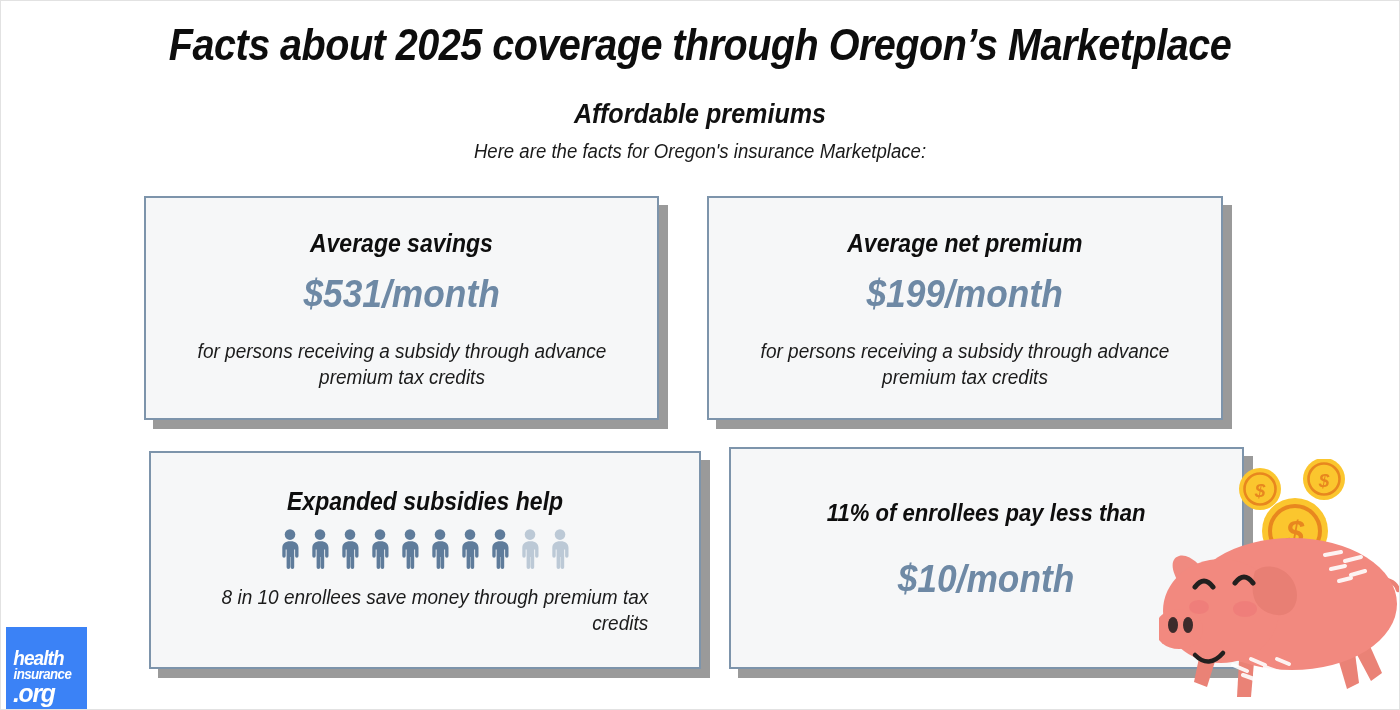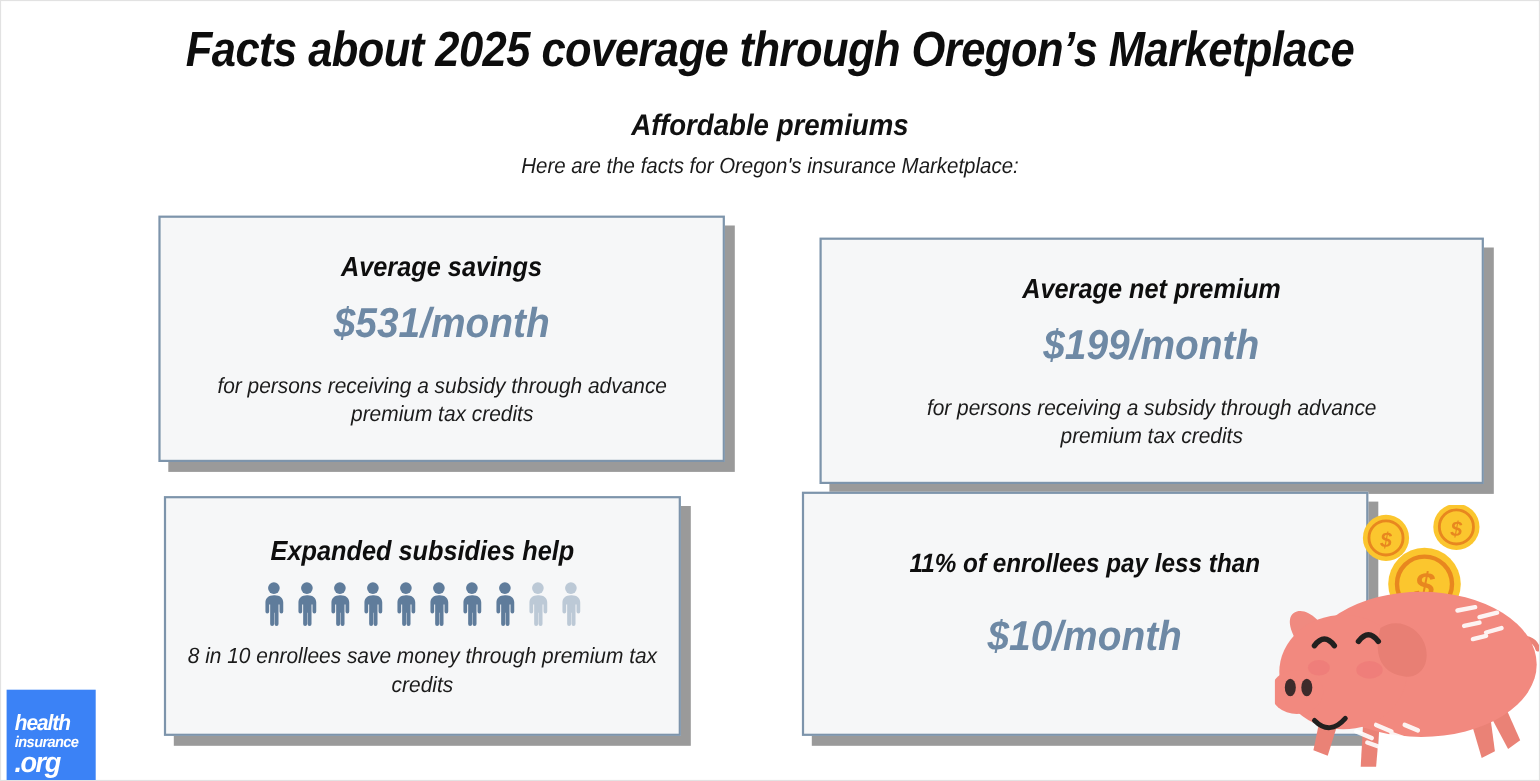--- a/index.html
+++ b/index.html
@@ -84,22 +84,22 @@
   }
   .card-note {
     font-size: 20px;
     color: #1b1b1b;
     line-height: 1.28;
     transform: scaleX(0.95);
     max-width: 470px;
   }
 
   #card-savings   { left: 143px; top: 195px; width: 515px; height: 224px; }
-  #card-premium   { left: 744px; top: 195px; width: 604px; height: 224px; margin-top: 20px; }
-  #card-subsidies { left: 148px; top: 450px; width: 470px; height: 218px; }
+  #card-premium   { left: 706px; top: 195px; width: 516px; height: 224px; }
+  #card-subsidies { left: 148px; top: 450px; width: 552px; height: 218px; text-align: right; }
   #card-low-cost  { left: 728px; top: 446px; width: 515px; height: 222px; }
 
   #card-savings .card-heading   { margin-top: 4px; }
   #card-savings .card-figure    { margin-top: 16px; }
   #card-savings .card-note      { margin-top: 22px; }
   #card-premium .card-heading   { margin-top: 4px; }
   #card-premium .card-figure    { margin-top: 16px; }
   #card-premium .card-note      { margin-top: 22px; }
 
   #card-subsidies .card-heading { margin-top: 4px; }

